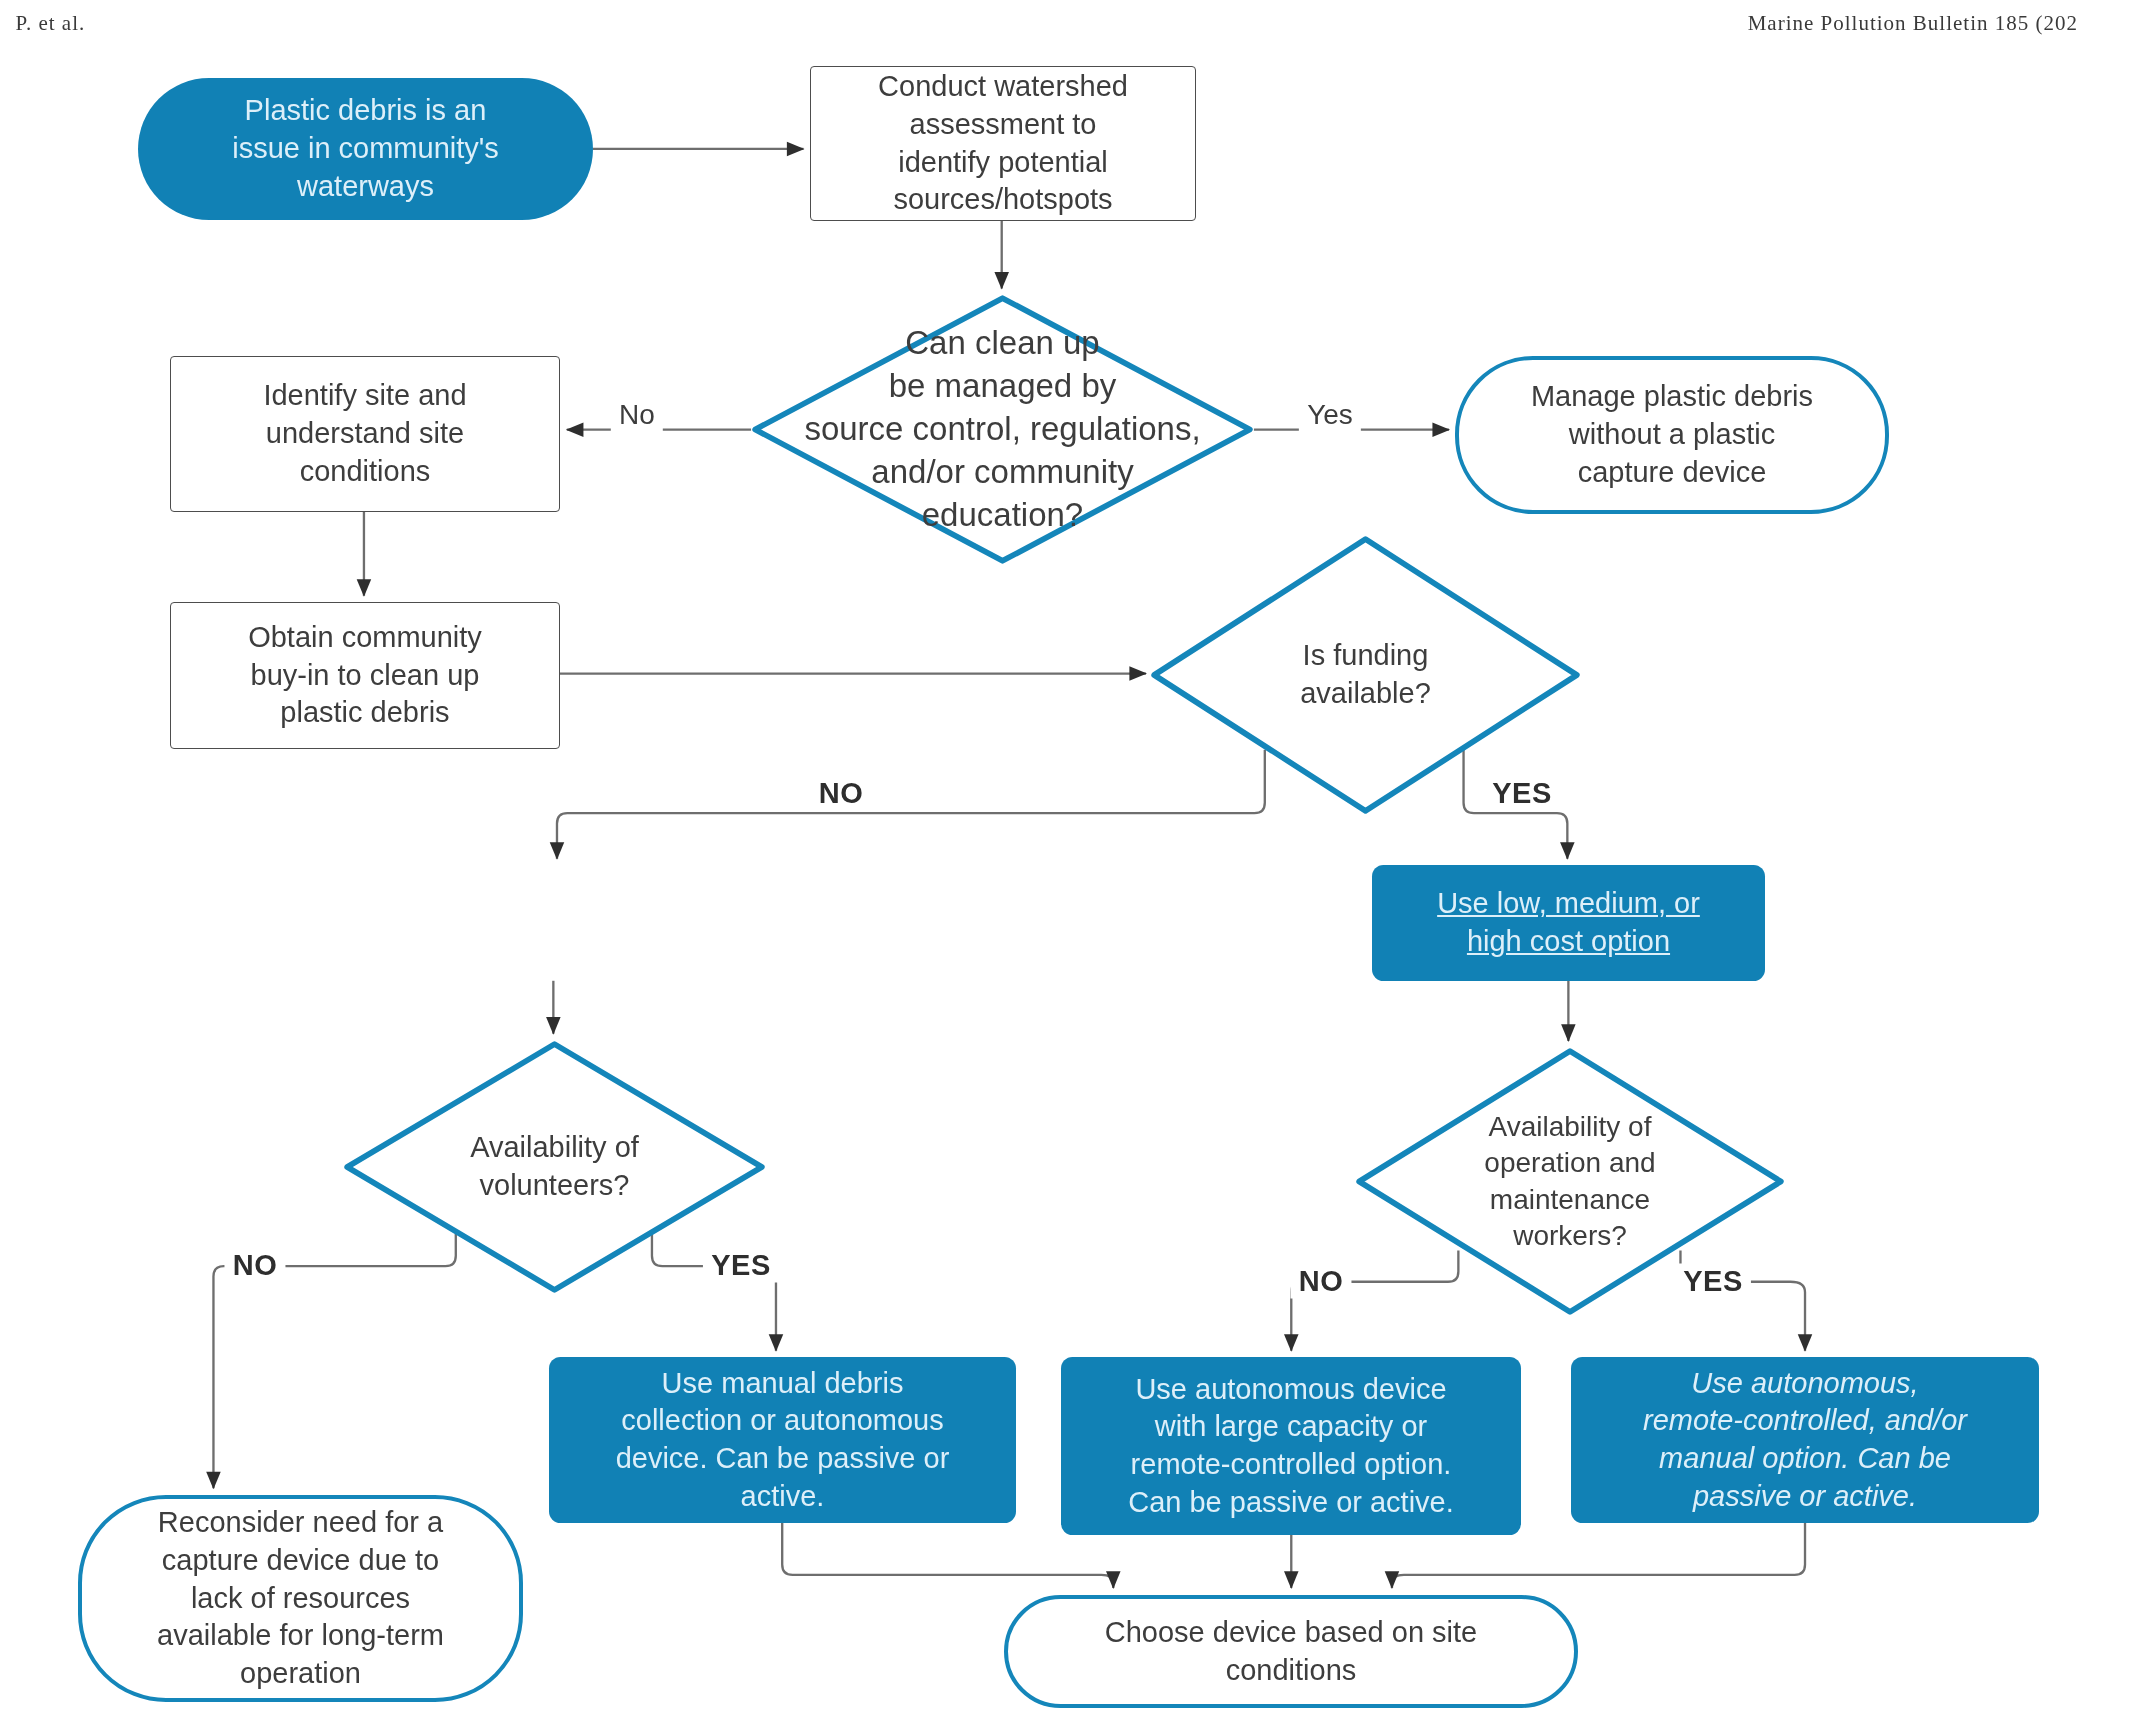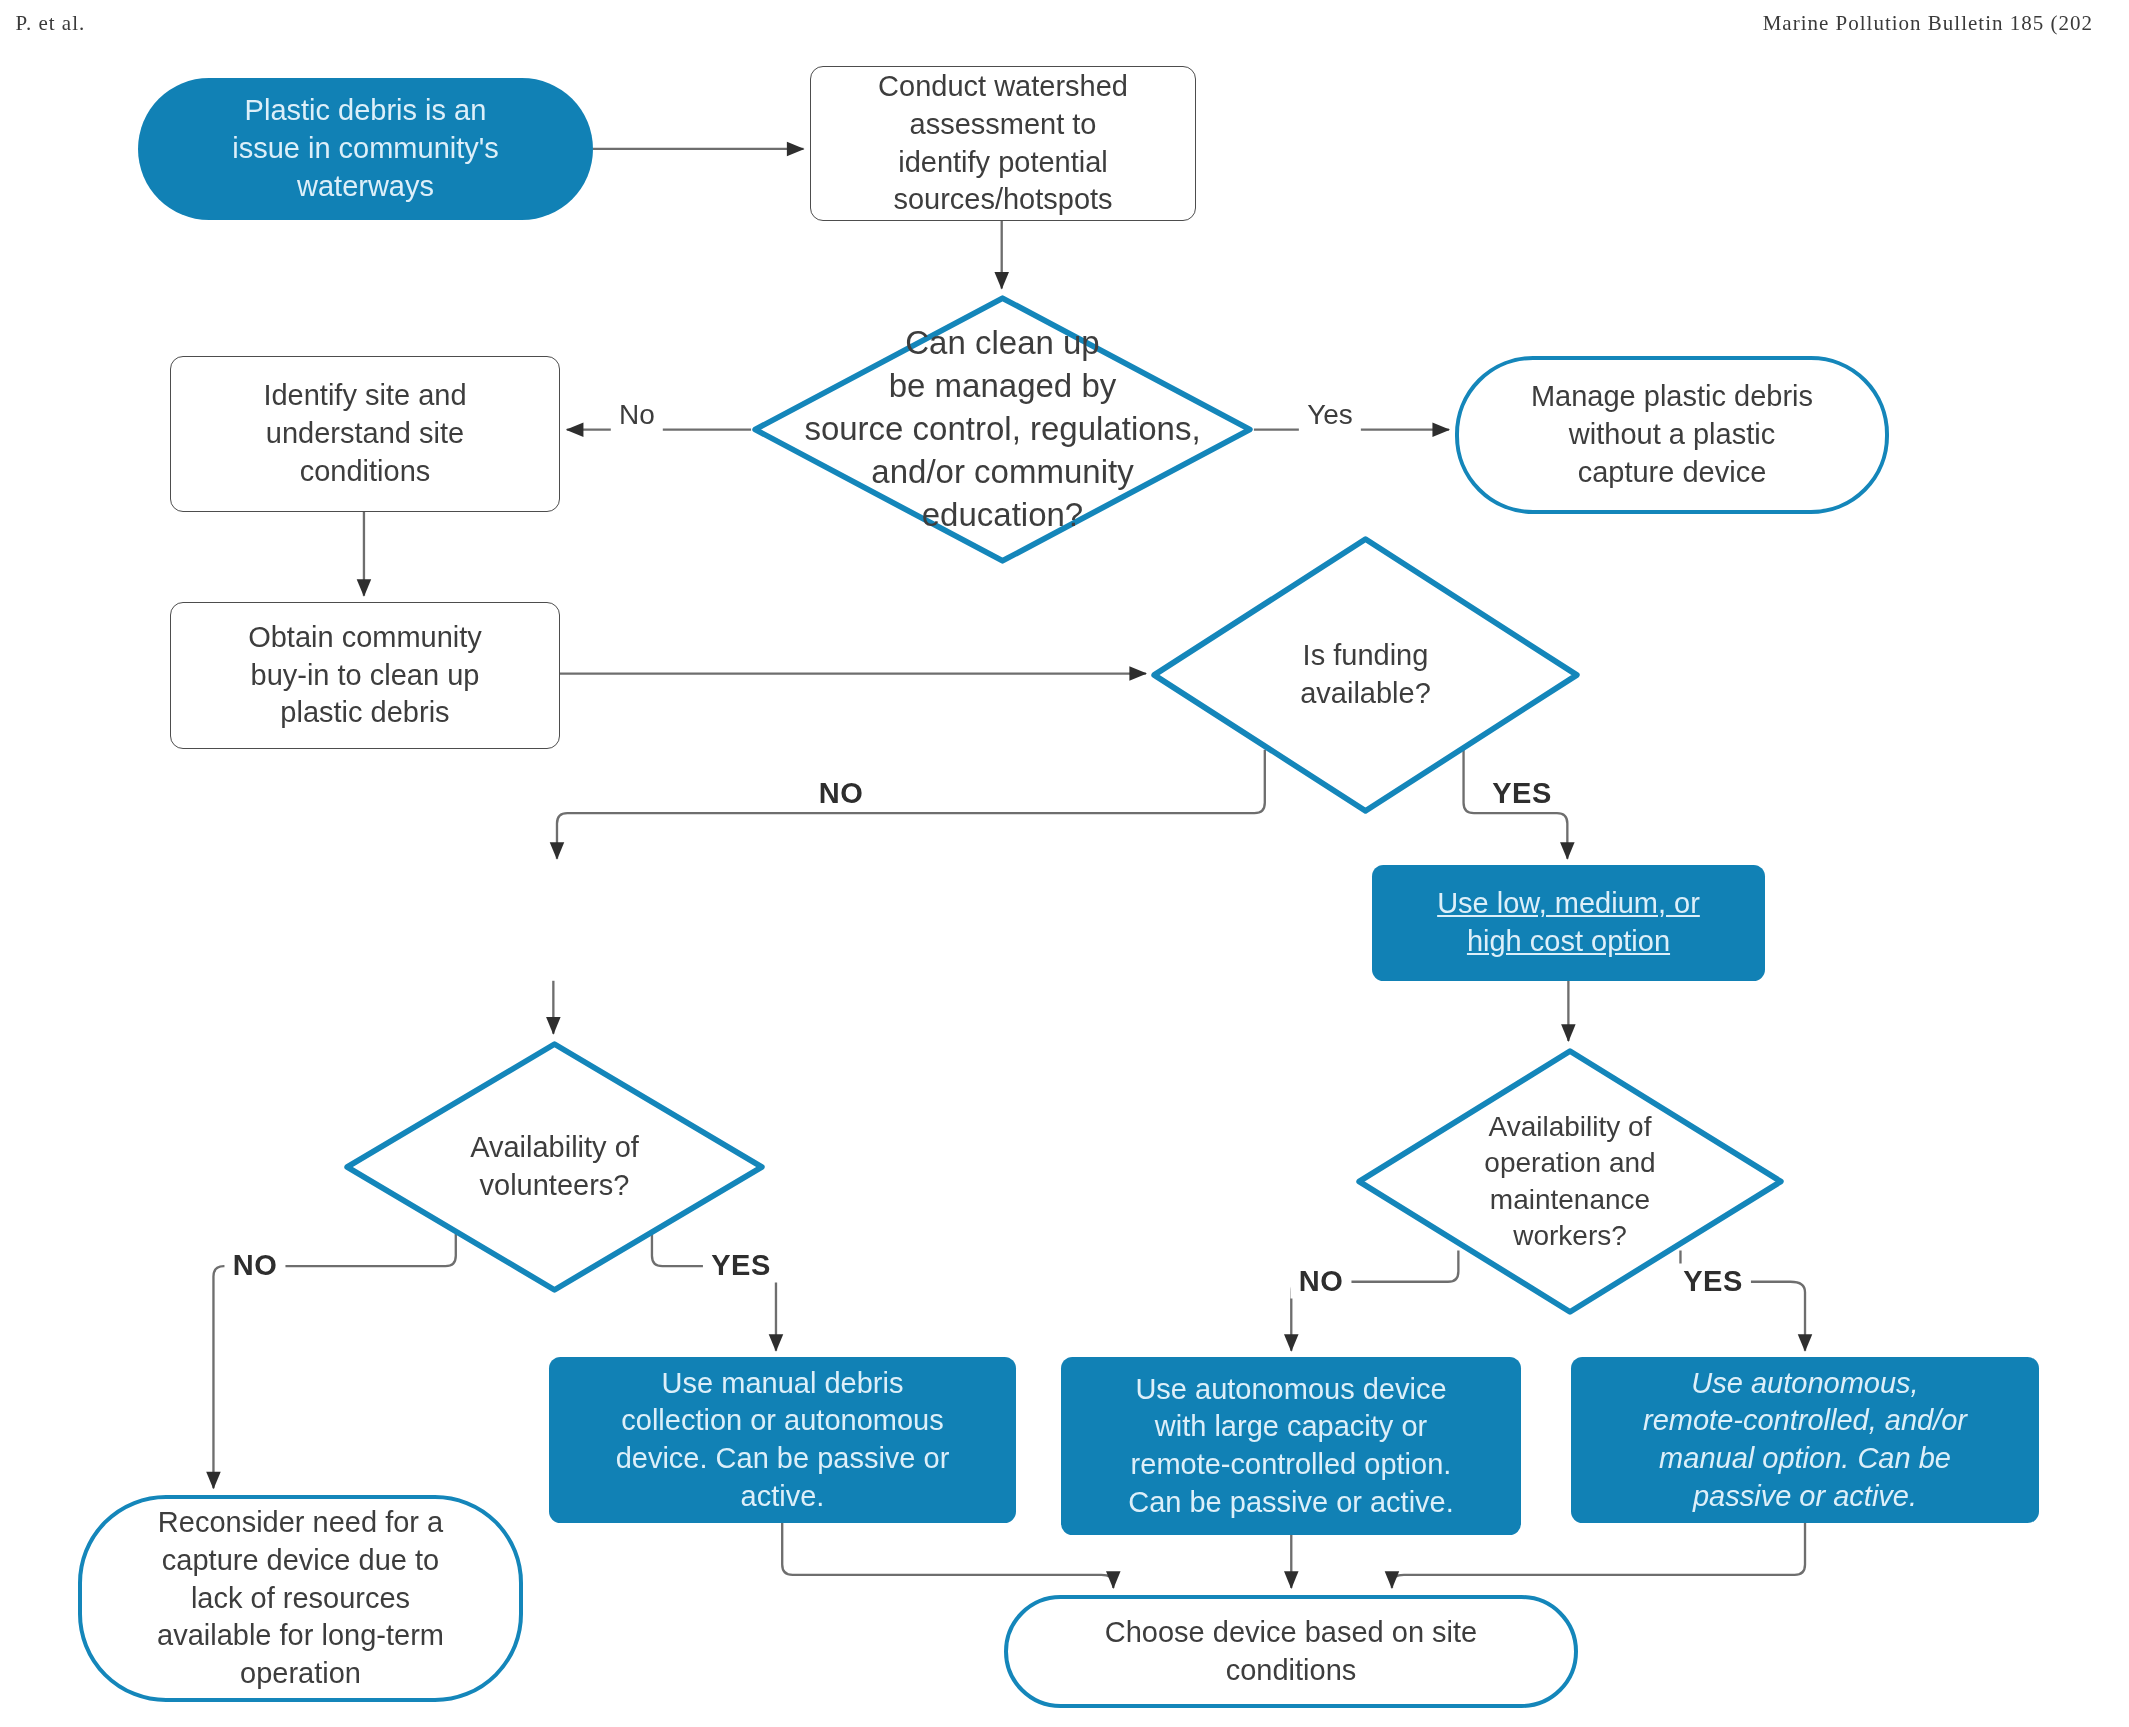--- a/index.html
+++ b/index.html
@@ -34,21 +34,21 @@
     display:flex;align-items:center;justify-content:center;
     text-align:center;
     color:var(--text_dark);
     font-size:29px;line-height:1.3;
     box-sizing:border-box;
   }
   .node-label{white-space:pre-line;padding:0 7.3px;}
   .box{
     background:#ffffff;
     border:1.6px solid var(--box_border);
-    border-radius:13px;
+    border-radius:4px;
   }
   .bluebox{
     background:var(--node_blue);
     color:var(--text_light);
     border-radius:11.4px;
   }
   .bubble-blue{
     background:var(--node_blue);
     color:var(--text_light);
     border-radius:73px;
@@ -75,21 +75,21 @@
     white-space:nowrap;
   }
   .elabel.caps{font-weight:bold;font-size:29px;color:var(--arrow_dark);letter-spacing:0.5px;}
 </style>
 </head>
 <body>
 
 <div id="stage">
 
   <div class="hdr" style="left:15.6px;top:11.4px;">P. et al.</div>
-  <div class="hdr" style="right:36px;top:11.4px;">Marine Pollution Bulletin 185 (202</div>
+  <div class="hdr" style="right:51px;top:11.4px;">Marine Pollution Bulletin 185 (202</div>
 
   <svg class="wires" width="2129" height="1727" viewBox="0 0 4102 3328">
     <defs>
       <marker id="arrow" viewBox="0 0 36 30" markerWidth="36" markerHeight="30" refX="33" refY="15" orient="auto" markerUnits="userSpaceOnUse">
         <path d="M1,1 L35,15 L1,29 Z" style="fill:var(--arrow_dark);stroke:none;"></path>
       </marker>
     </defs>
     <path d="M 1142 287 L 1548 287" marker-end="url(#arrow)"></path>
     <path d="M 1930 425 L 1930 556" marker-end="url(#arrow)"></path>
     <path d="M 1447 828 L 1092 828" marker-end="url(#arrow)"></path>

